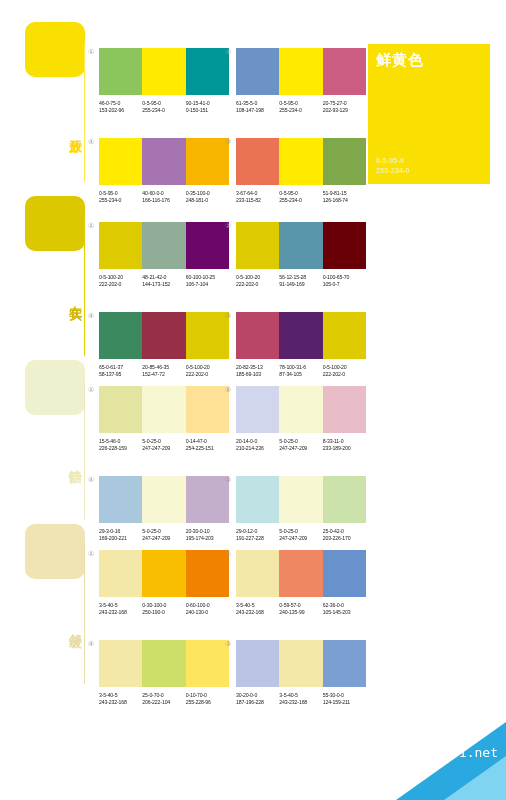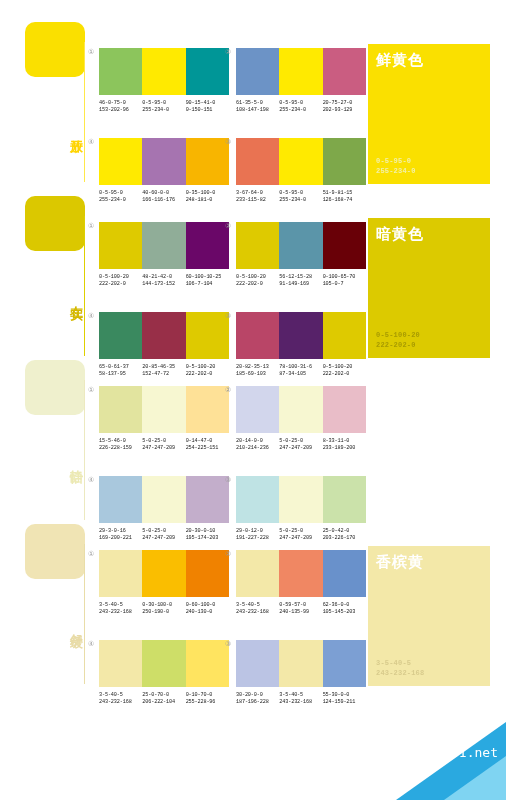--- a/index.html
+++ b/index.html
@@ -6,21 +6,21 @@
   body {
     width: 506px; height: 800px;
     background: #ffffff;
     font-family: "Liberation Sans", sans-serif;
     position: relative;
     overflow: hidden;
   }
   #page { position: relative; width: 506px; height: 800px; }
 
   
-  .section { position: absolute; left: 0; width: 422px; font-family: Liberation Mono, monospace; }
+  .section { position: absolute; left: 0; width: 422px; }
   .sec-keychip {
     position: absolute; left: 25px; top: 0;
     width: 60px; height: 55px;
     border-radius: 10px;
   }
   .sec-spine {
     position: absolute; left: 84px; top: 20px;
     width: 1px; height: 140px;
   }
   .sec-cnlabel {
@@ -281,27 +281,20 @@
             <div class="code-cell">
               <span class="code-cmyk">78-100-31-6</span>
               <span class="code-rgb">87-34-105</span>
             </div>
             <div class="code-cell">
               <span class="code-cmyk">0-5-100-20</span>
               <span class="code-rgb">222-202-0</span>
             </div>
           </div>
         </div>
-        <div class="panel" style="top: 22px; height: 140px; background: rgb(220, 202, 0);">
-          <div class="panel-title" style="color: rgb(255, 255, 255);">暗黄色</div>
-          <div class="panel-codes" style="color: rgb(168, 155, 0);">
-            <div>0-5-100-20</div>
-            <div>222-202-0</div>
-          </div>
-        </div>
       </div>
       <div class="section" style="top: 360px; height: 168px;">
         <div class="sec-keychip" style="background: rgb(239, 240, 205);"></div>
         <div class="sec-spine" style="background: rgb(236, 233, 192);"></div>
         <div class="sec-cnlabel" style="color: rgb(236, 233, 180); top: 100px;">恬静</div>
         <div class="group" style="left: 99px; top: 26px;">
           <span class="group-num">①</span>
           <div class="swatch-row">
             <div class="swatch" style="background: rgb(226, 228, 159);"></div>
             <div class="swatch" style="background: rgb(247, 247, 209);"></div>
@@ -474,27 +467,20 @@
             <div class="code-cell">
               <span class="code-cmyk">3-5-40-5</span>
               <span class="code-rgb">243-232-168</span>
             </div>
             <div class="code-cell">
               <span class="code-cmyk">55-30-0-0</span>
               <span class="code-rgb">124-159-211</span>
             </div>
           </div>
         </div>
-        <div class="panel" style="top: 22px; height: 140px; background: rgb(243, 232, 168);">
-          <div class="panel-title" style="color: rgb(255, 255, 255);">香槟黄</div>
-          <div class="panel-codes" style="color: rgb(216, 203, 140);">
-            <div>3-5-40-5</div>
-            <div>243-232-168</div>
-          </div>
-        </div>
       </div>
     </div>
 
   <div class="wm">
     <div class="wm-tri-a"></div>
     <div class="wm-tri-b"></div>
     <div class="wm-site">jb51.net</div>
   </div>
 </div>
 

